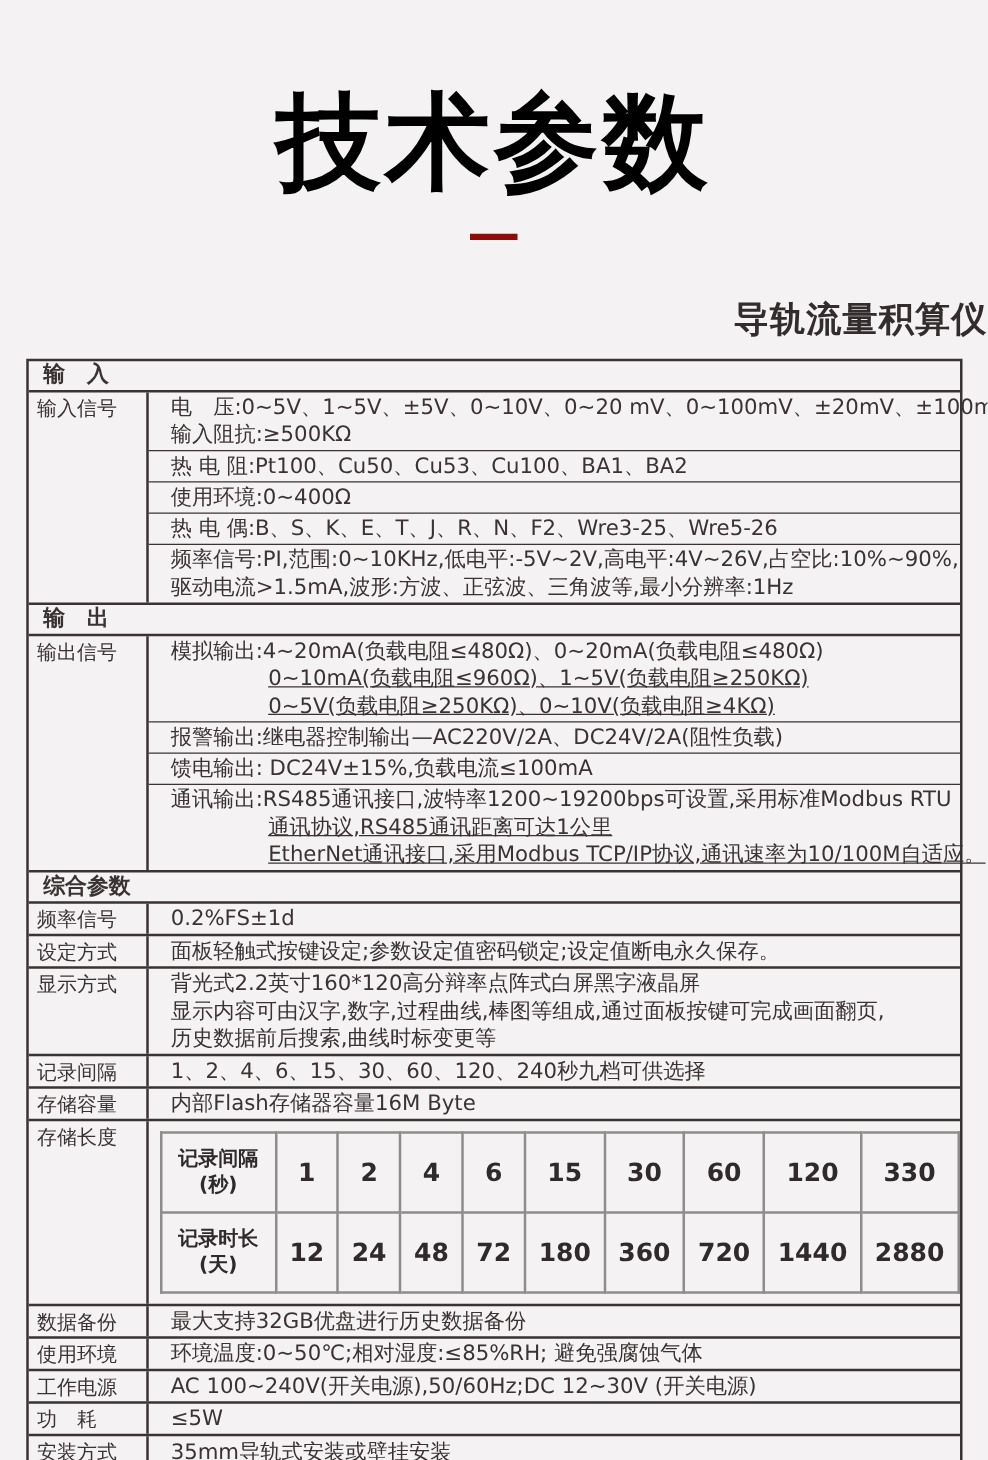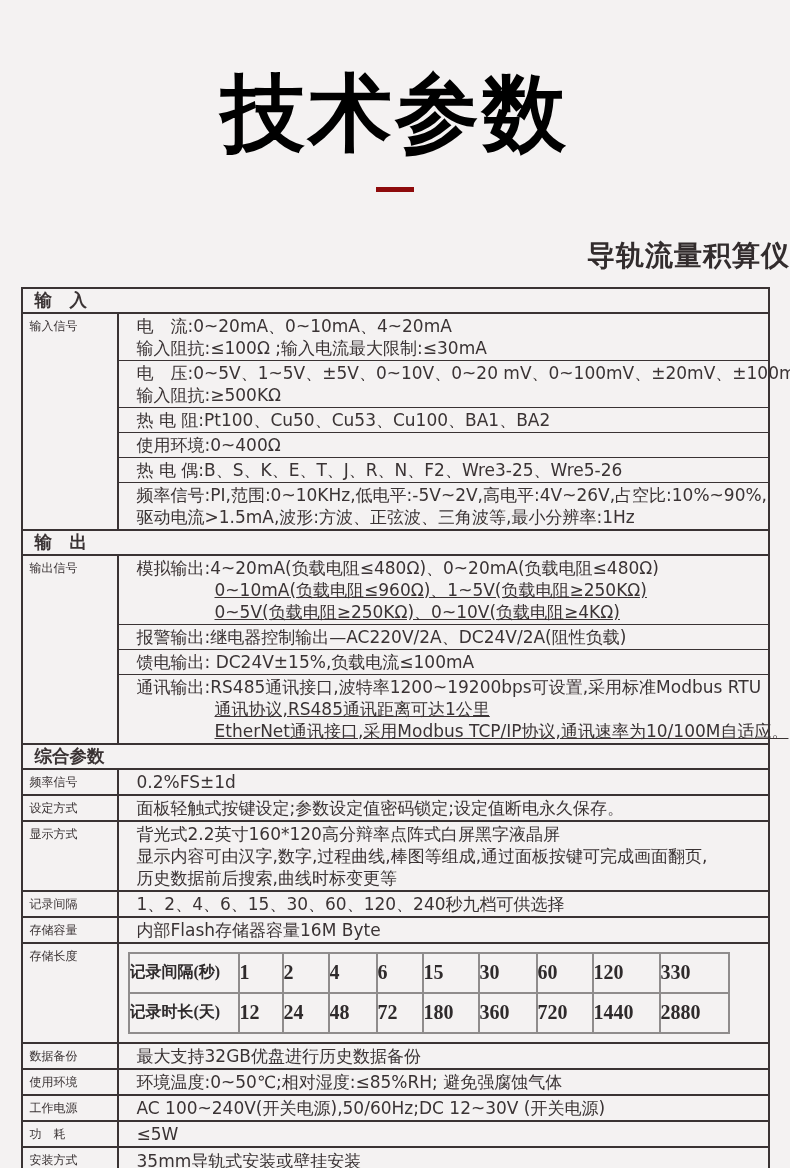--- a/index.html
+++ b/index.html
@@ -32,64 +32,60 @@
   }
   .t-row { display: flex; align-items: stretch; border-top: 2px solid #3a3334; }
   .spec > .t-row:first-child { border-top: none; }
   .sec {
     display: block; font-weight: 600;
     padding: 1px 0 1px 12px; font-size: 17.5px; line-height: 21px;
   }
   .lbl {
     flex: 0 0 96px; width: 96px; box-sizing: border-box;
     border-right: 2px solid #3a3334;
-    padding: 2px 0 0 7px; font-size: 12px; line-height: 21px;
+    padding: 2px 0 0 7px; font-size: 16px; line-height: 21px;
     font-weight: 500;
   }
   .cnt { flex: 1; min-width: 0; }
   .sub { border-top: 1.5px solid #3a3334; padding: 1px 0; }
   .sub:first-child { border-top: none; }
   .ln {
     font-size: 17px; line-height: 22px; padding-left: 18px;
     white-space: nowrap;
   }
   .ln.ind { padding-left: 96px; text-decoration: underline; }
   .kv .cnt { padding: 1px 0; }
   .row-install .cnt, .row-install .lbl { padding-top: 2px; padding-bottom: 5px; }
   .stor {
     border-collapse: collapse; margin: 8px 0 8px 9px;
     table-layout: fixed;
   }
   .stor td {
-    border: 2px solid #8f8c8c; 
+    border: 2px solid #8f8c8c; text-align: center;
     font-size: 20px; font-weight: 600; color: #2f2b2c;
-    height: 38px; padding: 0; overflow: hidden; font-family: Liberation Serif, serif;
+    height: 38px; padding: 10px; overflow: hidden;
   }
   .stor td.slbl { font-size: 16px; font-weight: 700; }
 </style>
 </head>
 <body>
 
 <div class="page">
 
   <h1 class="title">技术参数</h1>
   <div class="dash"></div>
   <h2 class="subtitle">导轨流量积算仪</h2>
 
   <div class="spec">
 
     <div class="t-row sec">输　入</div>
 
     <div class="t-row group">
       <div class="lbl">输入信号</div>
       <div class="cnt">
-        <div class="sub">
-          <div class="ln">电　流:0~20mA、0~10mA、4~20mA</div>
-          <div class="ln">输入阻抗:≤100Ω ;输入电流最大限制:≤30mA</div>
-        </div>
         <div class="sub">
           <div class="ln">电　压:0~5V、1~5V、±5V、0~10V、0~20 mV、0~100mV、±20mV、±100mV</div>
           <div class="ln">输入阻抗:≥500KΩ</div>
         </div>
         <div class="sub">
           <div class="ln">热 电 阻:Pt100、Cu50、Cu53、Cu100、BA1、BA2</div>
         </div>
         <div class="sub">
           <div class="ln">使用环境:0~400Ω</div>
         </div>

